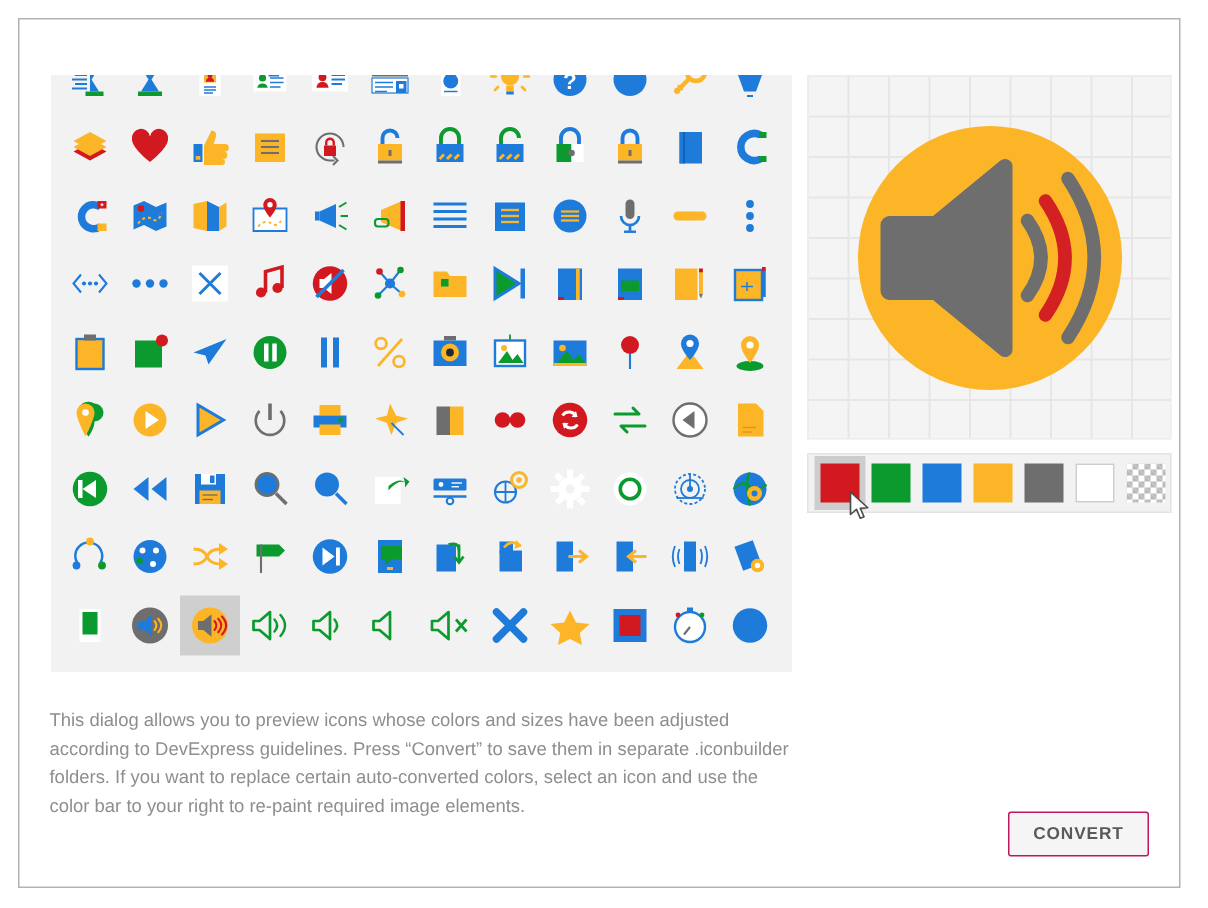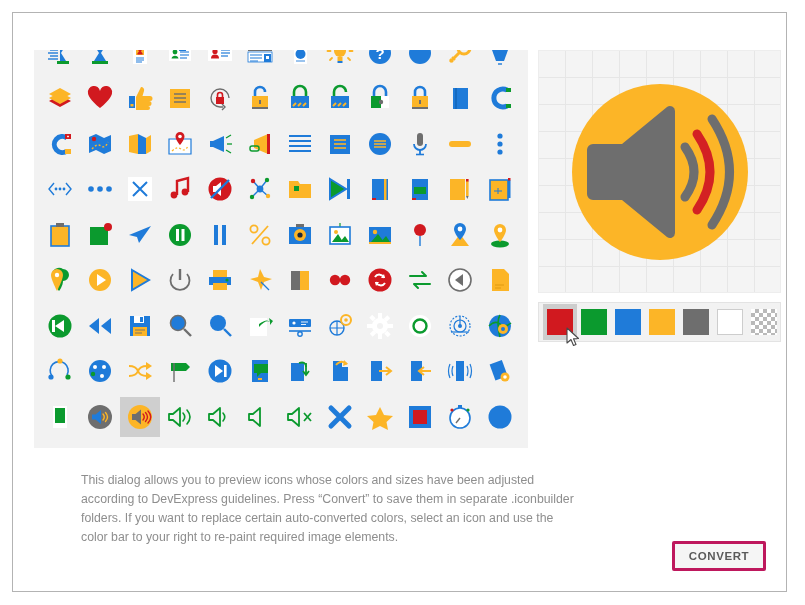--- a/index.html
+++ b/index.html
@@ -100,32 +100,31 @@
     pointer-events:none;
   }
   
   #description{
     position:absolute;
     left:20px;top:458px;
     width:500px;
     font-size:12.3px;
     line-height:19px;
     color:#8e8e8e;
-    margin-left:48px;
   }
   
   #footer{
     position:absolute;
     right:20px;bottom:20px;
     display:flex;gap:12px;
   }
   .btn{
     width:94px;height:30px;
     background:#f5f5f5;
-    border:3px solid #be185d;
+    border:1px solid #be185d;
     border-radius:2px;
     font-size:11.5px;
     font-weight:bold;
     letter-spacing:0.6px;
     color:#5a5a5a;
     cursor:pointer;
     font-family:"Liberation Sans", sans-serif;
     display:flex;align-items:center;justify-content:center;
   }
 </style>

